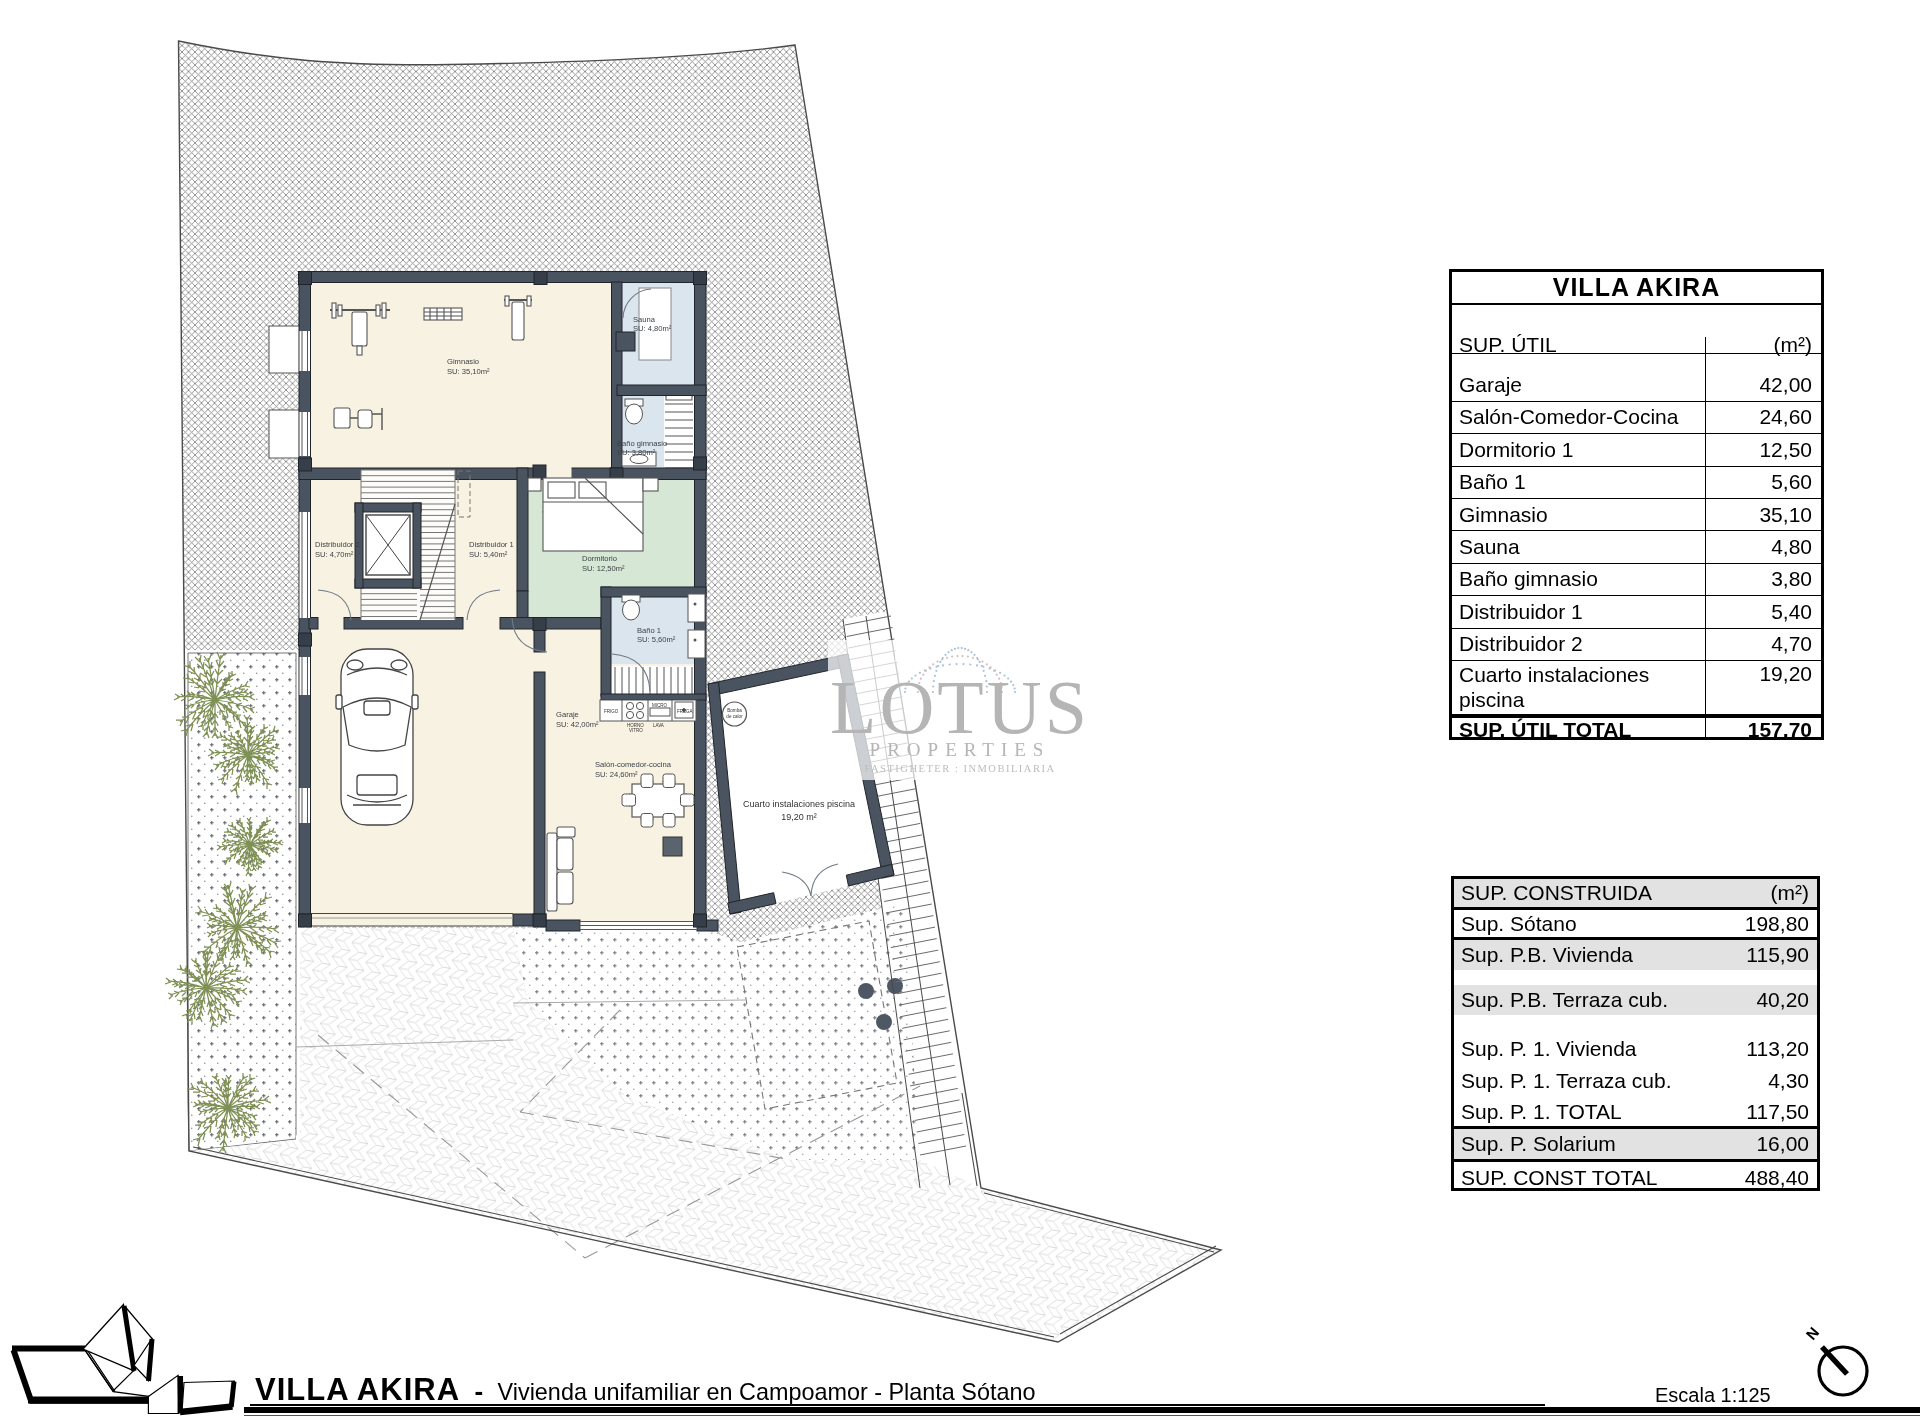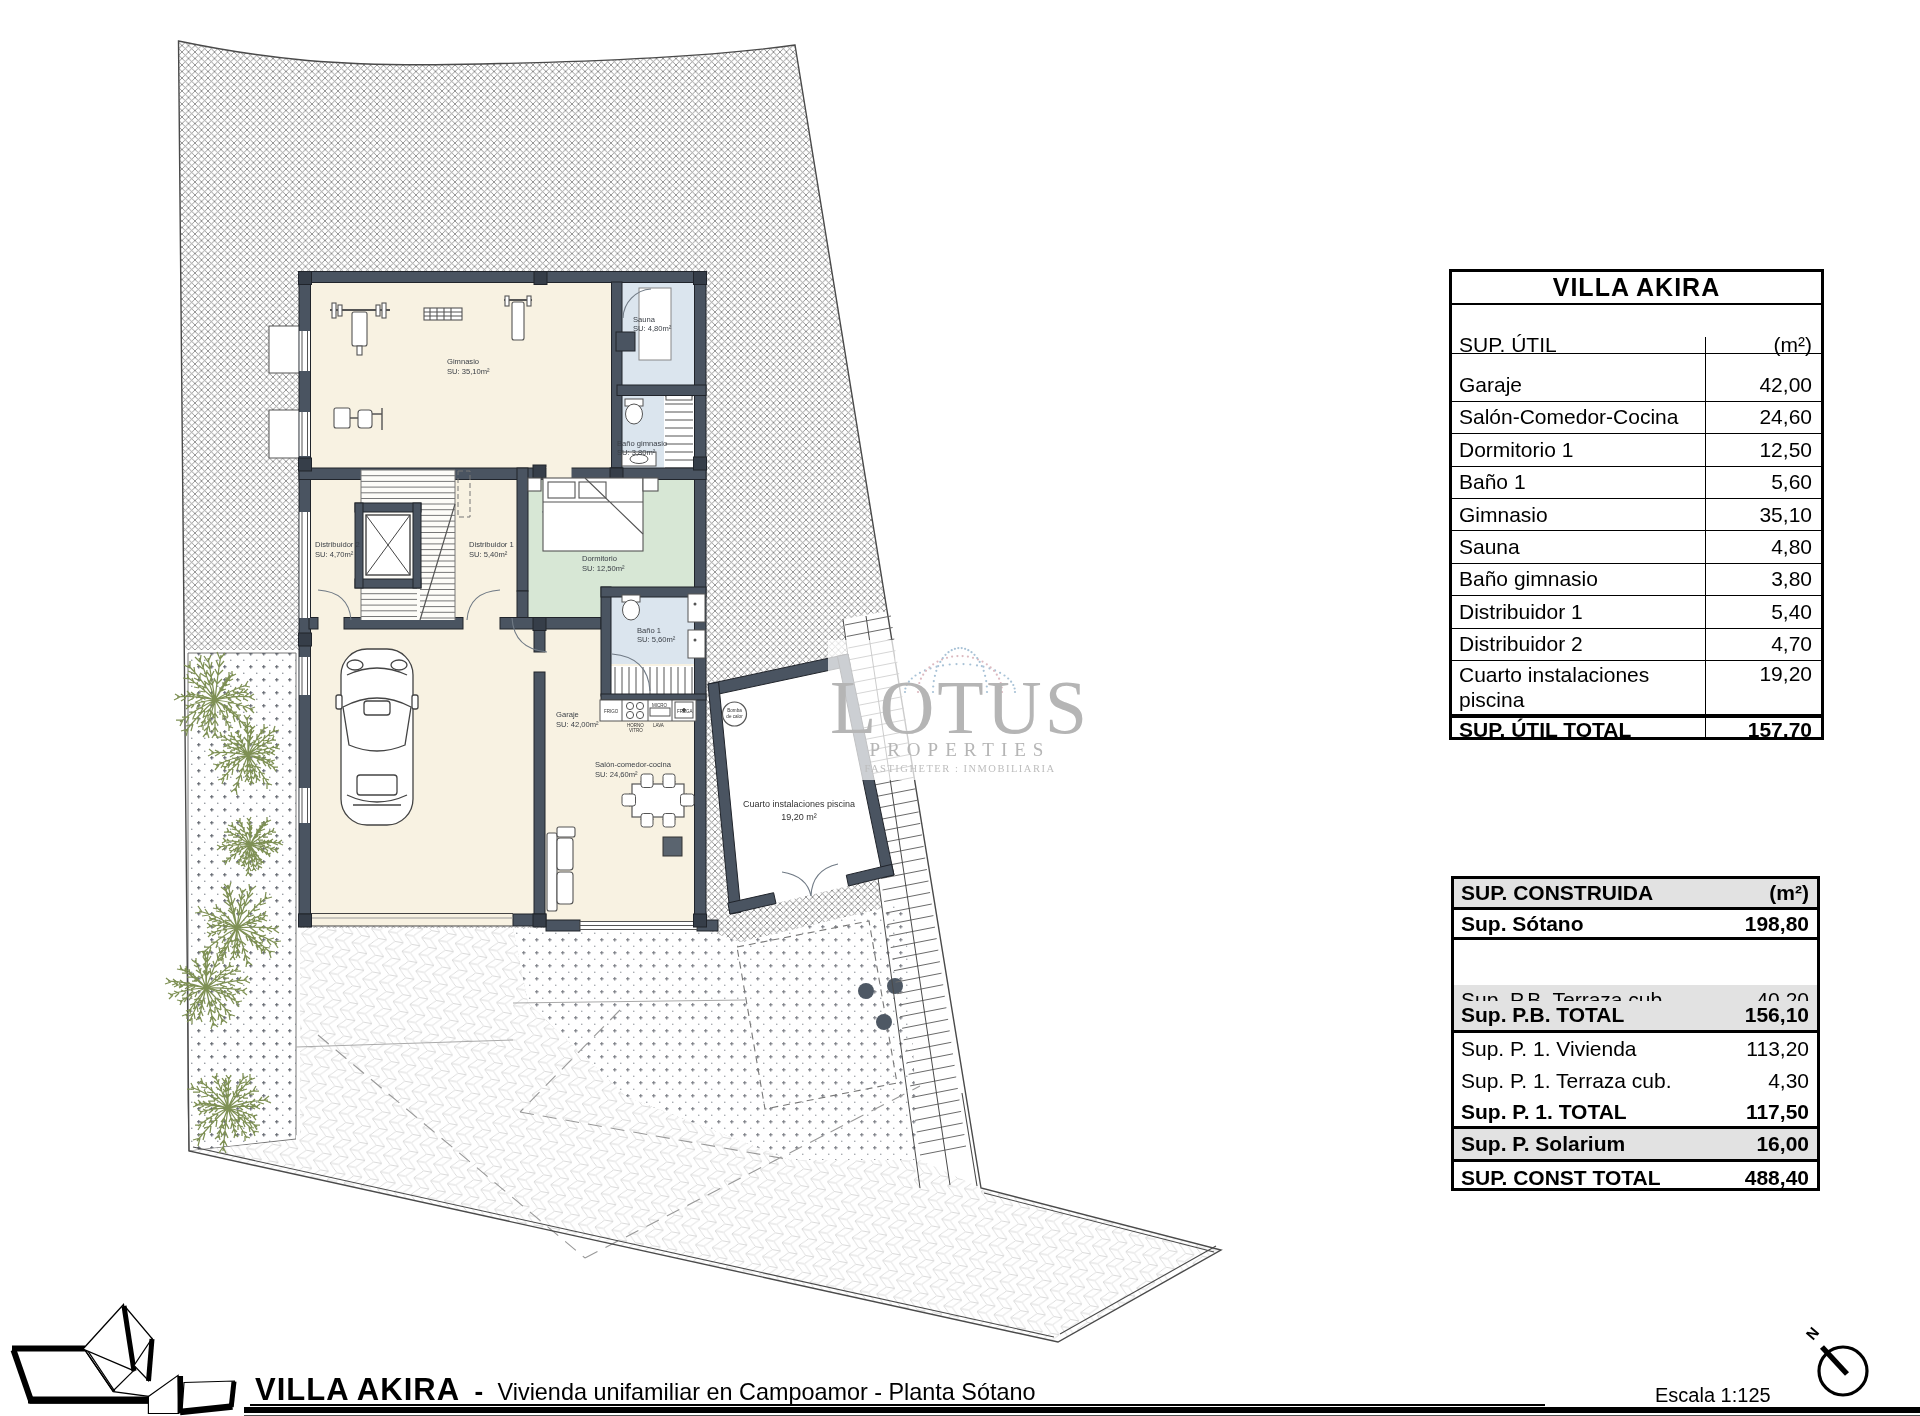--- a/index.html
+++ b/index.html
@@ -9,21 +9,21 @@
 #t1 .hd2{position:absolute;left:0;top:33px;width:100%;height:31px;border-bottom:2px solid #000;box-sizing:border-box;font-size:23px;text-align:center;line-height:29px}
 #t1 .tr{position:absolute;left:0;width:100%;box-sizing:border-box;border-bottom:1.5px solid #000;margin-top:-269px}
 #t1 .tr .tl{position:absolute;left:7px;top:0;bottom:0;display:flex;align-items:center;font-size:21px;white-space:nowrap}
 #t1 .tr .tv{position:absolute;right:9px;top:0;bottom:0;display:flex;align-items:center;justify-content:flex-end;font-size:21px}
 #t1 .tot{border-top:3px solid #000;border-bottom:none}
 #t1 .tot .tv{font-size:21px}
 #t1grid{position:absolute;left:253px;top:65px;width:0;height:403px;border-left:1.5px solid #000}
 #t2{position:absolute;left:1451px;top:876px;width:369px;height:315px;border:3px solid #000;box-sizing:border-box;background:#fff}
 #t2 .r2{position:absolute;left:0;width:100%;box-sizing:border-box;font-size:21px}
 #t2 .gray{background:#e2e2e2}
-#t2 .bold{font-weight:bold}
+#t2 .bold{font-weight:normal}
 #t2 .r2 .tl{position:absolute;left:7px;top:0;bottom:0;display:flex;align-items:center;white-space:nowrap}
 #t2 .r2 .tv{position:absolute;right:8px;top:0;bottom:0;display:flex;align-items:center}
 #botline1{position:absolute;left:250px;top:1404px;width:1295px;height:2px;background:#000}
 #botbar{position:absolute;left:244px;top:1407px;width:1676px;height:6px;background:#000}
 #botline2{position:absolute;left:244px;top:1414.8px;width:1676px;height:1px;background:#555}
 #bottext{position:absolute;left:255px;top:1372px;width:1100px;white-space:nowrap}
 .bt1{font-weight:bold;font-size:31px;letter-spacing:1px}
 .bt2{font-weight:bold;font-size:26px}
 .bt3{font-size:23.4px}
 #escala{position:absolute;left:1655px;top:1384px;font-size:20px}
@@ -464,27 +464,27 @@
 </div>
 <div id="t2">
       <div class="r2 gray bold" style="top:0.0px;height:31.0px;border-bottom:3px solid #000">
         <div class="tl">SUP. CONSTRUIDA</div>
         <div class="tv">(m²)</div>
       </div>
       <div class="r2 bold" style="top:31.0px;height:30.0px;border-bottom:3px solid #000">
         <div class="tl">Sup. Sótano</div>
         <div class="tv">198,80</div>
       </div>
+      <div class="r2 gray" style="top:61.0px;height:30.3px;border-bottom:none">
+        <div class="tl">Sup. P.B. Vivienda</div>
+        <div class="tv">115,90</div>
+      </div>
       <div class="r2 gray" style="top:106px;height:30.2px;border-bottom:none">
         <div class="tl">Sup. P.B. Terraza cub.</div>
         <div class="tv">40,20</div>
-      </div>
-      <div class="r2 gray bold" style="top:121.5px;height:32.3px;border-bottom:3px solid #000">
-        <div class="tl">Sup. P.B. TOTAL</div>
-        <div class="tv">156,10</div>
       </div>
       <div class="r2" style="top:153.8px;height:32.5px;border-bottom:none">
         <div class="tl">Sup. P. 1. Vivienda</div>
         <div class="tv">113,20</div>
       </div>
       <div class="r2" style="top:186.3px;height:32.1px;border-bottom:none">
         <div class="tl">Sup. P. 1. Terraza cub.</div>
         <div class="tv">4,30</div>
       </div>
       <div class="r2 bold" style="top:218.4px;height:31.8px;border-bottom:3px solid #000">

